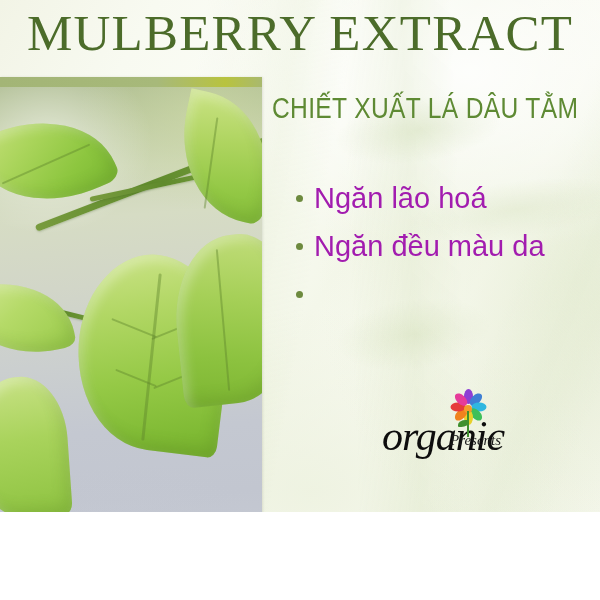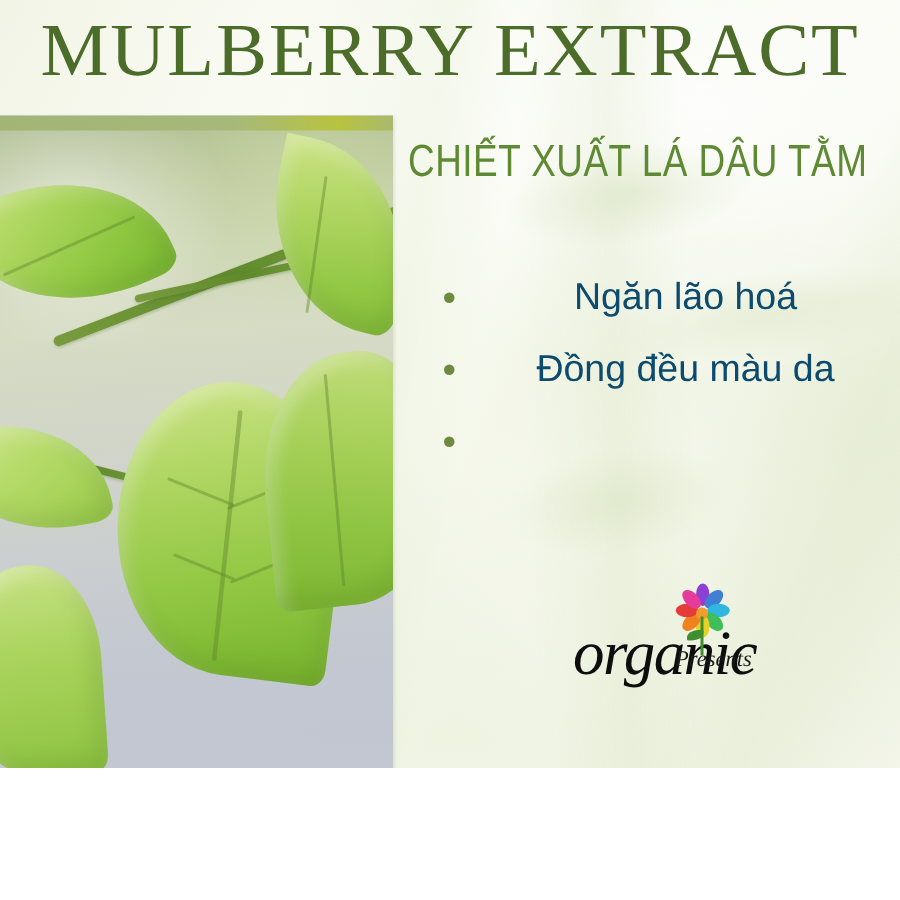--- a/index.html
+++ b/index.html
@@ -168,26 +168,25 @@
     top: 180px;
     width: 310px;
     margin: 0;
     padding: 0;
     list-style: none;
   }
   .bullets li {
     position: relative;
     height: 48px;
     padding-left: 24px;
-    color: #0c4a6e;
+    color: #a21caf;
     font-family: "Liberation Sans", sans-serif;
-    font-size: 25px;
+    font-size: 29px;
     line-height: 36px;
     white-space: nowrap;
-    text-align: center;
   }
   .bullets li .dot {
     position: absolute;
     left: 6px;
     top: 15px;
     width: 7px;
     height: 7px;
     border-radius: 50%;
     background: #6d8a3e;
   }
@@ -341,21 +340,21 @@
 
   <div class="subtitle">CHIẾT XUẤT LÁ DÂU TẰM</div>
 
   <ul class="bullets">
     <li>
       <span class="dot"></span>
       <span>Ngăn lão hoá</span>
     </li>
     <li>
       <span class="dot"></span>
-      <span>Đồng đều màu da</span>
+      <span>Ngăn đều màu da</span>
     </li>
     <li>
       <span class="dot"></span>
     </li>
   </ul>
 
   <div class="logo">
     <div class="logo-word">organic</div>
     <div class="flower">
       <div class="petal" style="background:#8e3fd4; transform:rotate(0deg)   translateY(-3px);"></div>

